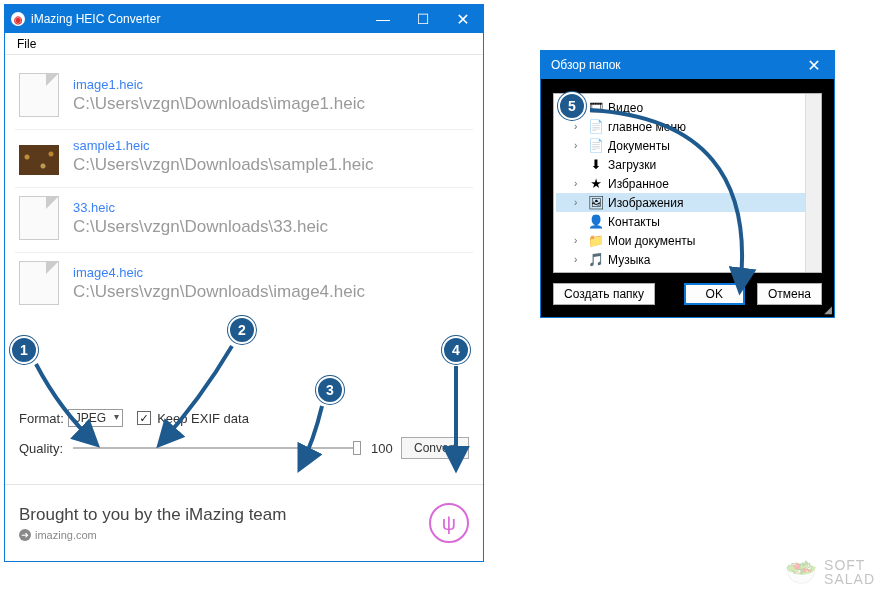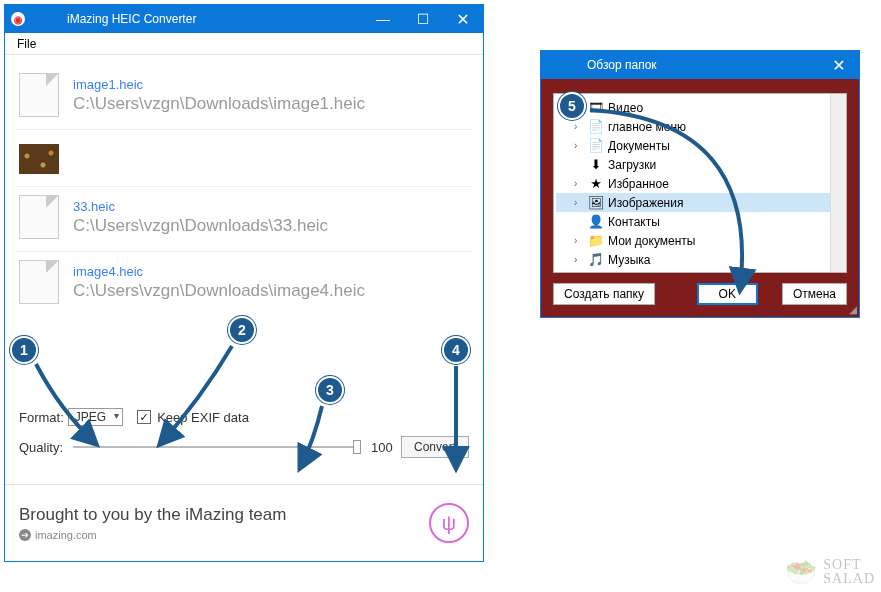--- a/index.html
+++ b/index.html
@@ -33,21 +33,21 @@
   font-size: 12px;
 }
 .titlebar .appicon {
   width: 14px; height: 14px;
   border-radius: 50%;
   background: #fff;
   margin-right: 6px;
   display: inline-flex; align-items: center; justify-content: center;
   color: #e03030; font-size: 10px; font-weight: bold;
 }
-.titlebar .title { flex: 1; margin-left: 36px; }
+.titlebar .title { flex: 1; }
 .titlebar .winbtn {
   width: 40px; height: 28px;
   display: inline-flex; align-items: center; justify-content: center;
   font-size: 14px; color: #fff;
 }
 .titlebar .winbtn.close { font-size: 16px; }
 
 .menubar {
   height: 22px;
   background: #fff;
@@ -170,23 +170,23 @@
   border: 2px solid #d86bd8;
   border-radius: 50%;
   display: flex; align-items: center; justify-content: center;
   color: #d86bd8; font-size: 20px;
 }
 
 
 .dialog-win {
   position: absolute;
   left: 540px; top: 50px;
-  width: 320px;
+  width: 295px;
   border: 1px solid #0b77d8;
-  background: #7f1d1d;
+  background: #000000;
 }
 .dialog-win .titlebar { background: #0b77d8; }
 .dialog-body { padding: 14px 12px 12px 12px; }
 .tree-box {
   border: 1px solid #b5b5b5;
   background: #fff;
   padding: 4px 2px;
   height: 180px;
   overflow: hidden;
   position: relative;
@@ -204,21 +204,21 @@
   display: inline-block;
 }
 .tree-icon { width: 16px; text-align: center; font-size: 13px; }
 .tree-scroll {
   position: absolute; right: 0; top: 0; bottom: 0;
   width: 16px; background: #f0f0f0;
   border-left: 1px solid #ddd;
 }
 .dialog-buttons {
   display: flex;
-  gap: 24px;
+  gap: 12px;
   margin-top: 10px;
   justify-content: flex-end;
 }
 .dialog-buttons .dbtn {
   border: 1px solid #b0b0b0;
   background: #fdfdfd;
   padding: 3px 10px;
   font-size: 12px;
 }
 .dialog-buttons .dbtn.create { margin-right: auto; }
@@ -247,21 +247,21 @@
 
 
 .watermark {
   position: absolute;
   right: 6px; bottom: 6px;
   opacity: .35;
   display: flex; align-items: center; gap: 6px;
   color: #555;
 }
 .wm-icon { font-size: 26px; line-height: 1; }
-.wm-text { font-family: Liberation Serif, serif; font-size: 14px; line-height: 1; letter-spacing: 1px; }
+.wm-text { font-family: Liberation Sans, sans-serif; font-size: 14px; line-height: 1; letter-spacing: 1px; }
 </style>
 </head>
 <body>
 
 <div class="main-win">
   <div class="titlebar">
     <span class="appicon">◉</span>
     <span class="title">iMazing HEIC Converter</span>
     <span class="winbtn">—</span>
     <span class="winbtn">☐</span>
@@ -275,20 +275,24 @@
   <div class="filelist" id="filelist">
       <div class="file-row">
         <div class="file-thumb fold"></div>
         <div class="file-meta">
           <div class="fname">image1.heic</div>
           <div class="fpath">C:\Users\vzgn\Downloads\image1.heic</div>
         </div>
       </div>
       <div class="file-row">
         <div class="file-thumb sample"></div>
+        <div class="file-meta">
+          <div class="fname">sample1.heic</div>
+          <div class="fpath">C:\Users\vzgn\Downloads\sample1.heic</div>
+        </div>
       </div>
       <div class="file-row">
         <div class="file-thumb fold"></div>
         <div class="file-meta">
           <div class="fname">33.heic</div>
           <div class="fpath">C:\Users\vzgn\Downloads\33.heic</div>
         </div>
       </div>
       <div class="file-row">
         <div class="file-thumb fold"></div>

